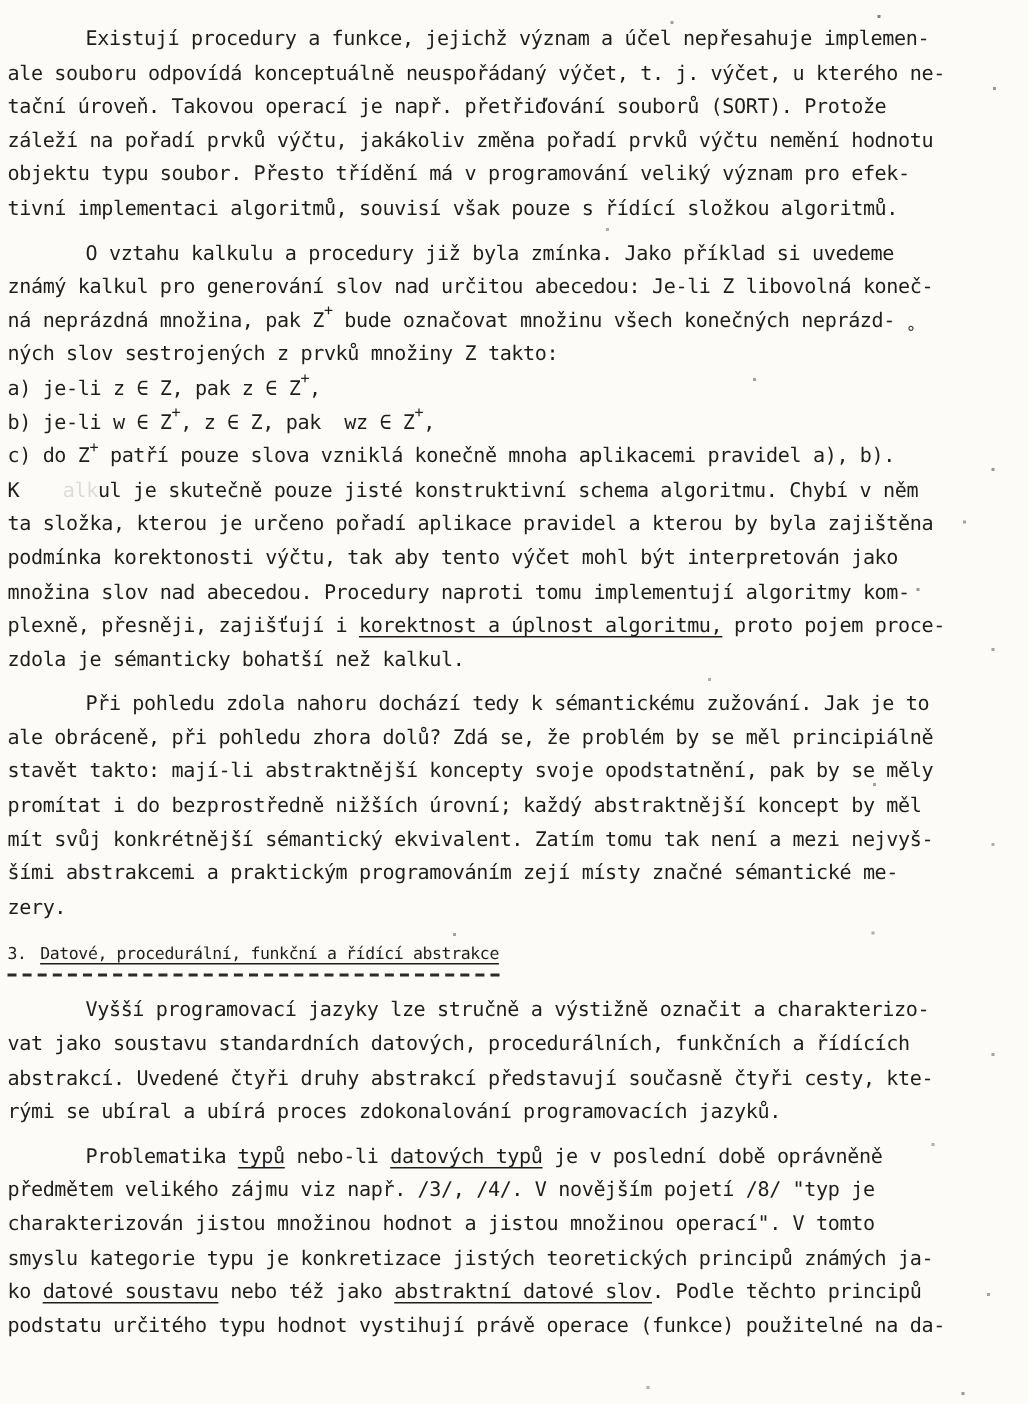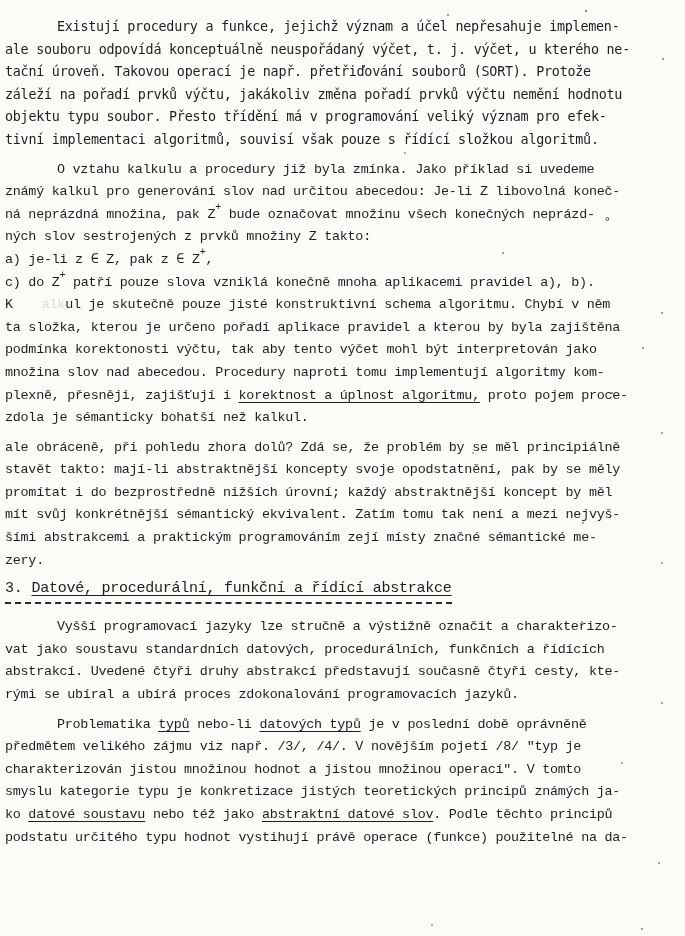--- a/index.html
+++ b/index.html
@@ -17,21 +17,21 @@
   .page {
     position: relative;
     width: 685px;
     height: 936px;
     box-sizing: border-box;
     padding: 16px 16px 0 5px;
     background: #fcfbf7;
     border-radius: 31px;
   }
   .block { margin: 0; }
-  .block + .block { margin-top: 7px; font-family: Liberation Mono, monospace; }
+  .block + .block { margin-top: 7px; }
   .block.tight { margin-top: 0; }
   .line {
     font-size: 13.4px;
     line-height: 22.6px;
     white-space: pre;
     letter-spacing: -0.25px;
   }
   .line.indent { padding-left: 52px; }
   .line u, .h-title {
     text-decoration: underline;
@@ -47,21 +47,21 @@
   }
   .faded { opacity: 0.14; margin-left: 29px; }
   .heading { margin-top: 28px; margin-bottom: 12px; }
   .h-wrap {
     display: inline-block;
     border-bottom: 2px dashed #2b2b2b;
     padding-bottom: 4px;
   }
   .h-num { margin-right: 9px; }
   .heading .line-like {
-    font-size: 15px;
+    font-size: 11px;
     line-height: 18px;
     letter-spacing: -0.25px;
     white-space: pre;
   }
   .stray-mark {
     position: absolute;
     left: 604px;
     top: 215px;
     font-size: 11px;
     color: #333;
@@ -108,31 +108,33 @@
         <div class="line">tivní implementaci algoritmů, souvisí však pouze s řídící složkou algoritmů.</div>
       </div>
       <div class="block paragraph">
         <div class="line indent">O vztahu kalkulu a procedury již byla zmínka. Jako příklad si uvedeme</div>
         <div class="line">známý kalkul pro generování slov nad určitou abecedou: Je-li Z libovolná koneč-</div>
         <div class="line">ná neprázdná množina, pak Z<sup>+</sup> bude označovat množinu všech konečných neprázd-</div>
         <div class="line">ných slov sestrojených z prvků množiny Z takto:</div>
       </div>
       <div class="block list tight">
         <div class="line">a) je-li z ∈ Z, pak z ∈ Z<sup>+</sup>,</div>
+        <div class="line">b) je-li w ∈ Z<sup>+</sup>, z ∈ Z, pak  wz ∈ Z<sup>+</sup>,</div>
         <div class="line">c) do Z<sup>+</sup> patří pouze slova vzniklá konečně mnoha aplikacemi pravidel a), b).</div>
       </div>
       <div class="block paragraph tight">
         <div class="line">K<span class="faded">alk</span>ul je skutečně pouze jisté konstruktivní schema algoritmu. Chybí v něm</div>
         <div class="line">ta složka, kterou je určeno pořadí aplikace pravidel a kterou by byla zajištěna</div>
         <div class="line">podmínka korektonosti výčtu, tak aby tento výčet mohl být interpretován jako</div>
         <div class="line">množina slov nad abecedou. Procedury naproti tomu implementují algoritmy kom-</div>
         <div class="line">plexně, přesněji, zajišťují i <u>korektnost a úplnost algoritmu,</u> proto pojem proce-</div>
         <div class="line">zdola je sémanticky bohatší než kalkul.</div>
       </div>
       <div class="block paragraph">
+        <div class="line indent">Při pohledu zdola nahoru dochází tedy k sémantickému zužování. Jak je to</div>
         <div class="line">ale obráceně, při pohledu zhora dolů? Zdá se, že problém by se měl principiálně</div>
         <div class="line">stavět takto: mají-li abstraktnější koncepty svoje opodstatnění, pak by se měly</div>
         <div class="line">promítat i do bezprostředně nižších úrovní; každý abstraktnější koncept by měl</div>
         <div class="line">mít svůj konkrétnější sémantický ekvivalent. Zatím tomu tak není a mezi nejvyš-</div>
         <div class="line">šími abstrakcemi a praktickým programováním zejí místy značné sémantické me-</div>
         <div class="line">zery.</div>
       </div>
       <div class="block heading"><span class="h-wrap line-like"><span class="h-num">3.</span><span class="h-title">Datové, procedurální, funkční a řídící abstrakce</span></span></div>
       <div class="block paragraph">
         <div class="line indent">Vyšší programovací jazyky lze stručně a výstižně označit a charakterizo-</div>

